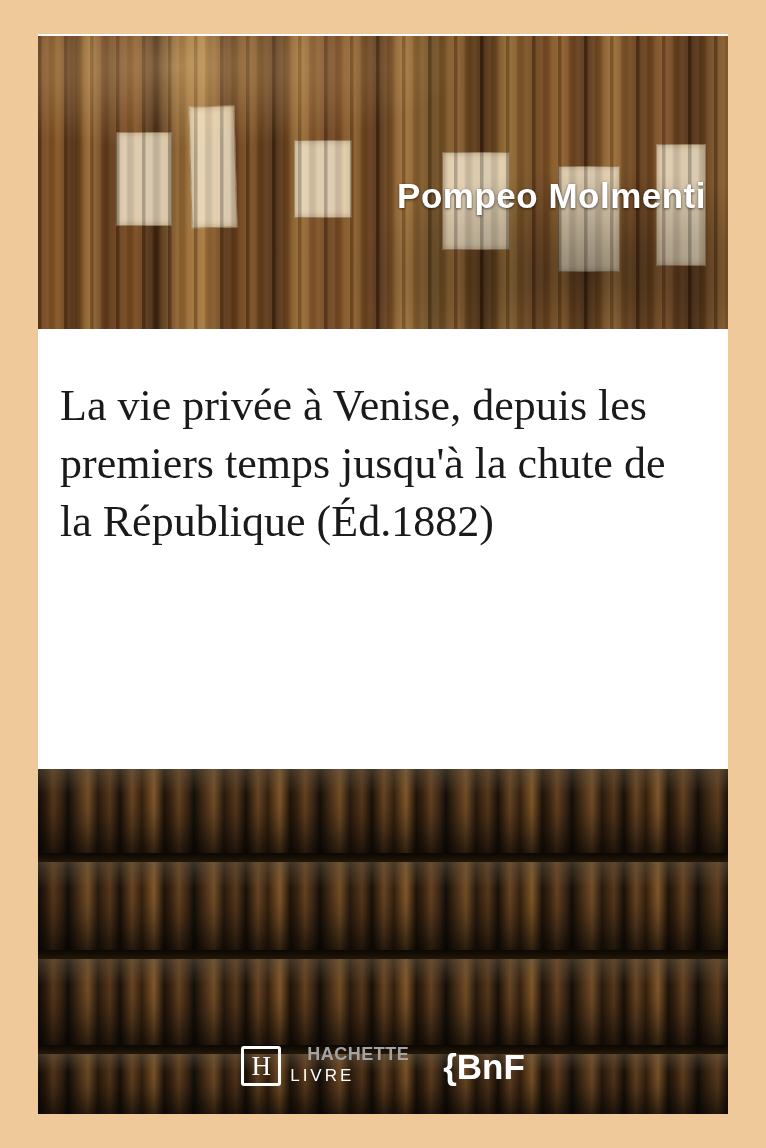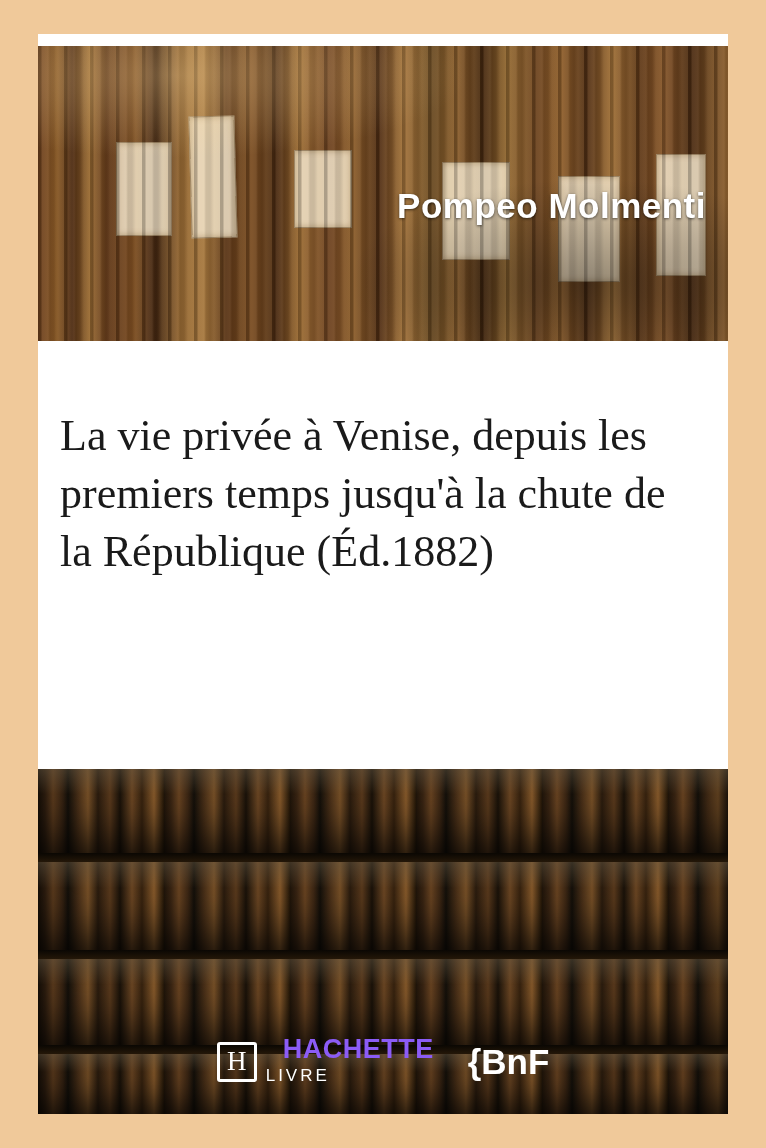--- a/index.html
+++ b/index.html
@@ -23,21 +23,21 @@
     width: 690px;
     height: 1080px;
     background: #ffffff;
     overflow: hidden;
   }
 
   
   .photo-top {
     position: absolute;
     left: 0;
-    top: 12px;
+    top: 2px;
     width: 690px;
     height: 295px;
     background:
       linear-gradient(90deg,
         #6b3f1d 0px, #8a5a27 18px, #4e2c12 34px, #9a6b33 52px,
         #5d3517 70px, #7d4e22 96px, #3f2410 118px, #8f6330 140px,
         #a8793f 166px, #5a3516 188px, #7a4d22 214px, #4a2a11 238px,
         #9c6c34 262px, #6d4220 290px, #8b5d2b 316px, #4f2d13 340px,
         #a3733b 366px, #6a4a22 394px, #8a5e2d 420px, #45280f 444px,
         #946a33 470px, #6e4520 498px, #8f5f2c 524px, #512f14 548px,
@@ -79,21 +79,20 @@
   }
 
   
   .title-band {
     position: absolute;
     left: 0;
     top: 295px;
     width: 690px;
     height: 440px;
     background: #ffffff;
-    margin-top: 30px;
   }
   .book-title {
     position: absolute;
     left: 0;
     top: 48px;
     width: 690px;
     padding: 0 22px;
     box-sizing: border-box;
     color: #1a1a1a;
     font-family: "Liberation Serif", serif;
@@ -170,24 +169,24 @@
     font-size: 27px;
     line-height: 1;
     box-sizing: border-box;
   }
   .hachette-words {
     display: flex;
     flex-direction: column;
     justify-content: center;
   }
   .hachette-main {
-    color: #8b5cf6;
+    color: #a3a3a3;
     font-family: "Liberation Sans", sans-serif;
     font-weight: bold;
-    font-size: 27px;
+    font-size: 18px;
     letter-spacing: 0.5px;
     line-height: 1;
     margin-left: 17px;
   }
   .hachette-sub {
     color: #ffffff;
     font-family: "Liberation Sans", sans-serif;
     font-size: 17px;
     letter-spacing: 3px;
     line-height: 1.5;

